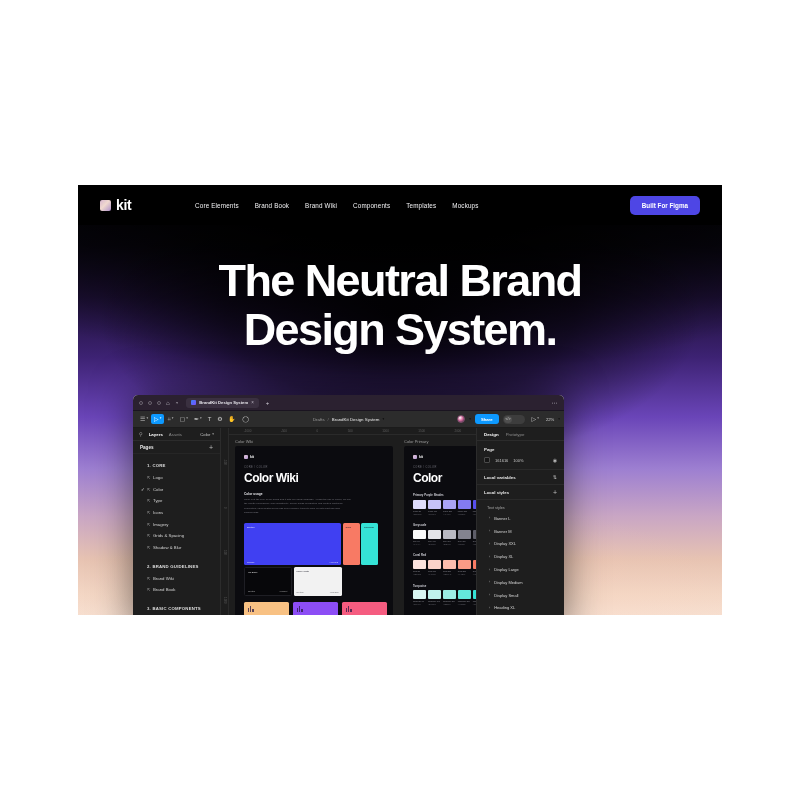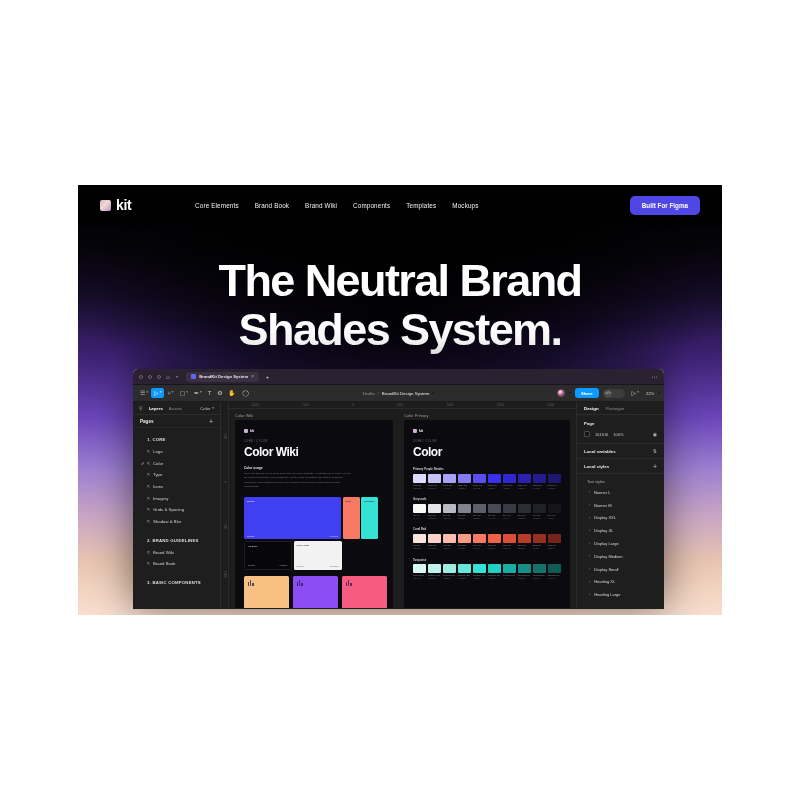--- a/index.html
+++ b/index.html
@@ -91,22 +91,22 @@
     text-align: center; z-index: 10;
     color: #ffffff;
     font-size: 45px; font-weight: 700;
     line-height: 1.08; letter-spacing: -1.6px;
   }
   #headline .l2 { display: block; }
 
   
   #app {
     position: absolute;
-    left: 55px; top: 184px;
-    width: 531px; height: 240px;
+    left: 55px; top: 210px;
+    width: 431px; height: 240px;
     background: #ffffff;
     border-radius: 5px 5px 0 0;
     overflow: hidden;
     z-index: 12;
     box-shadow: 0 -2px 40px rgba(0,0,0,0.55);
     font-size: 4px;
   }
 
   
   #browser-bar {
@@ -317,21 +317,21 @@
         <a class="nav-link">Brand Wiki</a>
         <a class="nav-link">Components</a>
         <a class="nav-link">Templates</a>
         <a class="nav-link">Mockups</a>
       </nav>
       <button id="cta-button">Built For Figma</button>
     </div>
 
     <h1 id="headline">
       <span class="l1">The Neutral Brand</span>
-      <span class="l2">Shades System.</span>
+      <span class="l2">Design System.</span>
     </h1>
 
     <div id="app">
 
       <div id="browser-bar">
         <span class="dot"></span>
         <span class="dot"></span>
         <span class="dot"></span>
         <span class="chrome-ico">⌂</span>
         <span class="chrome-ico">◔</span>

